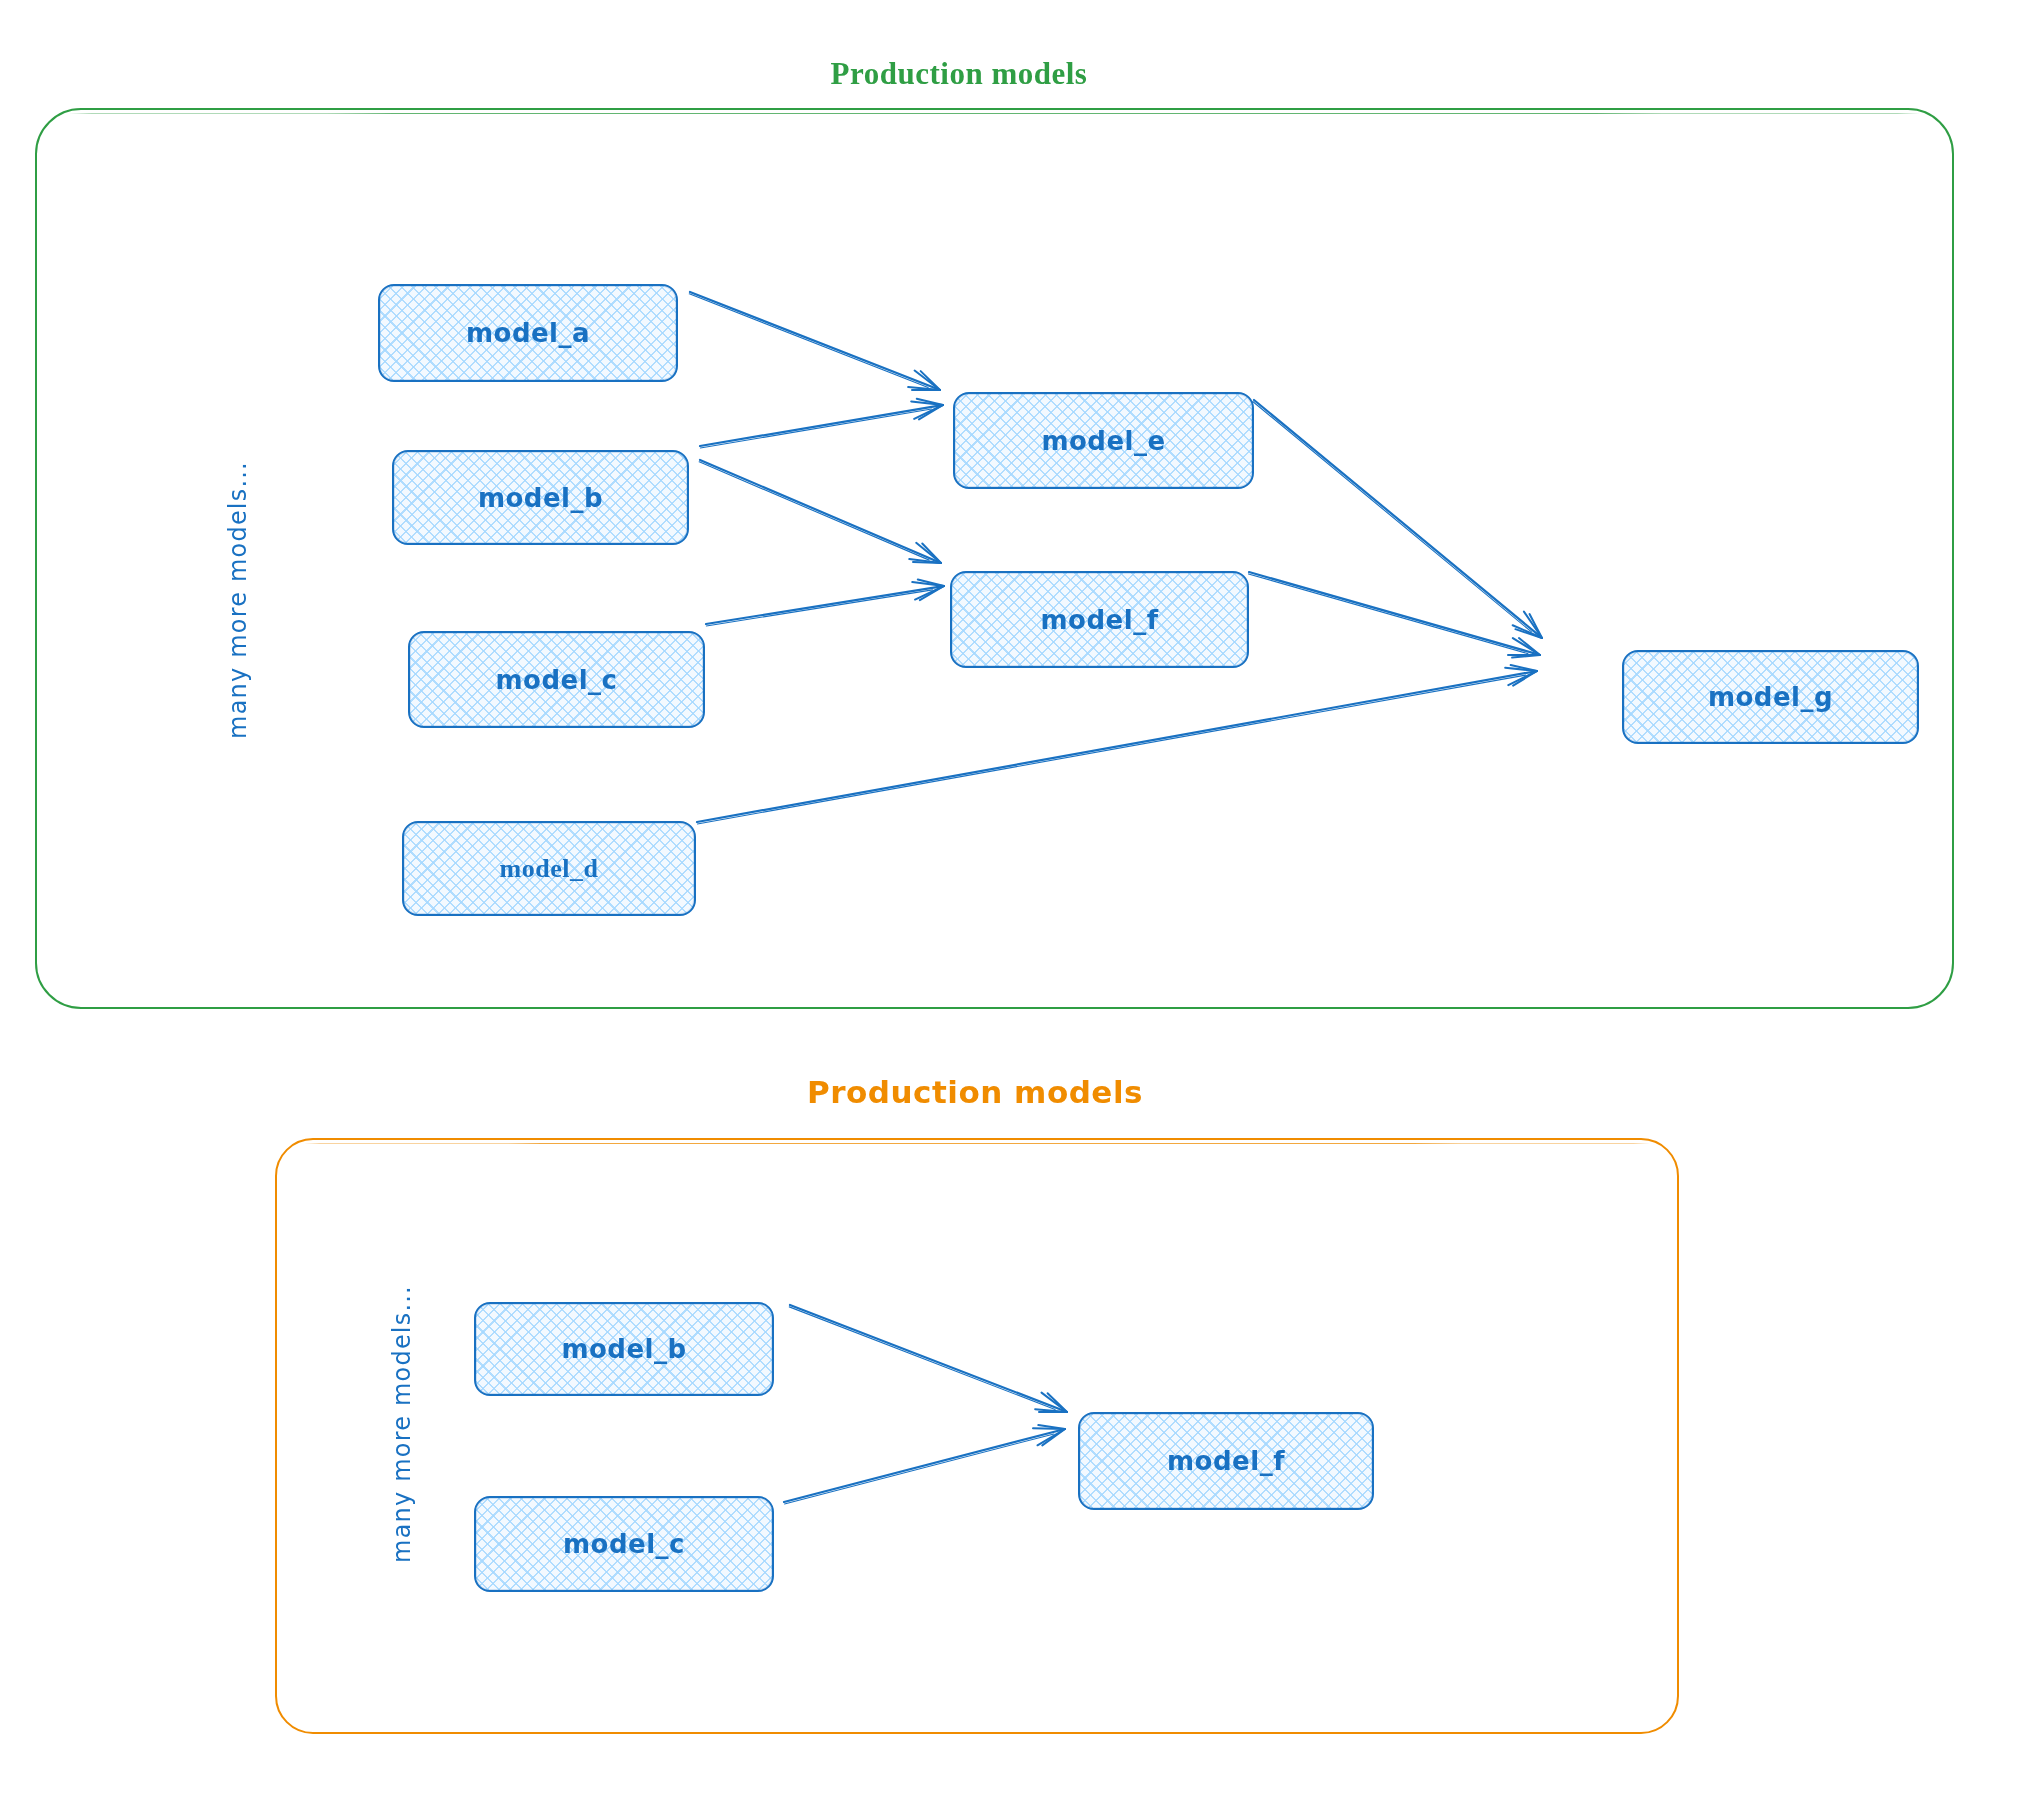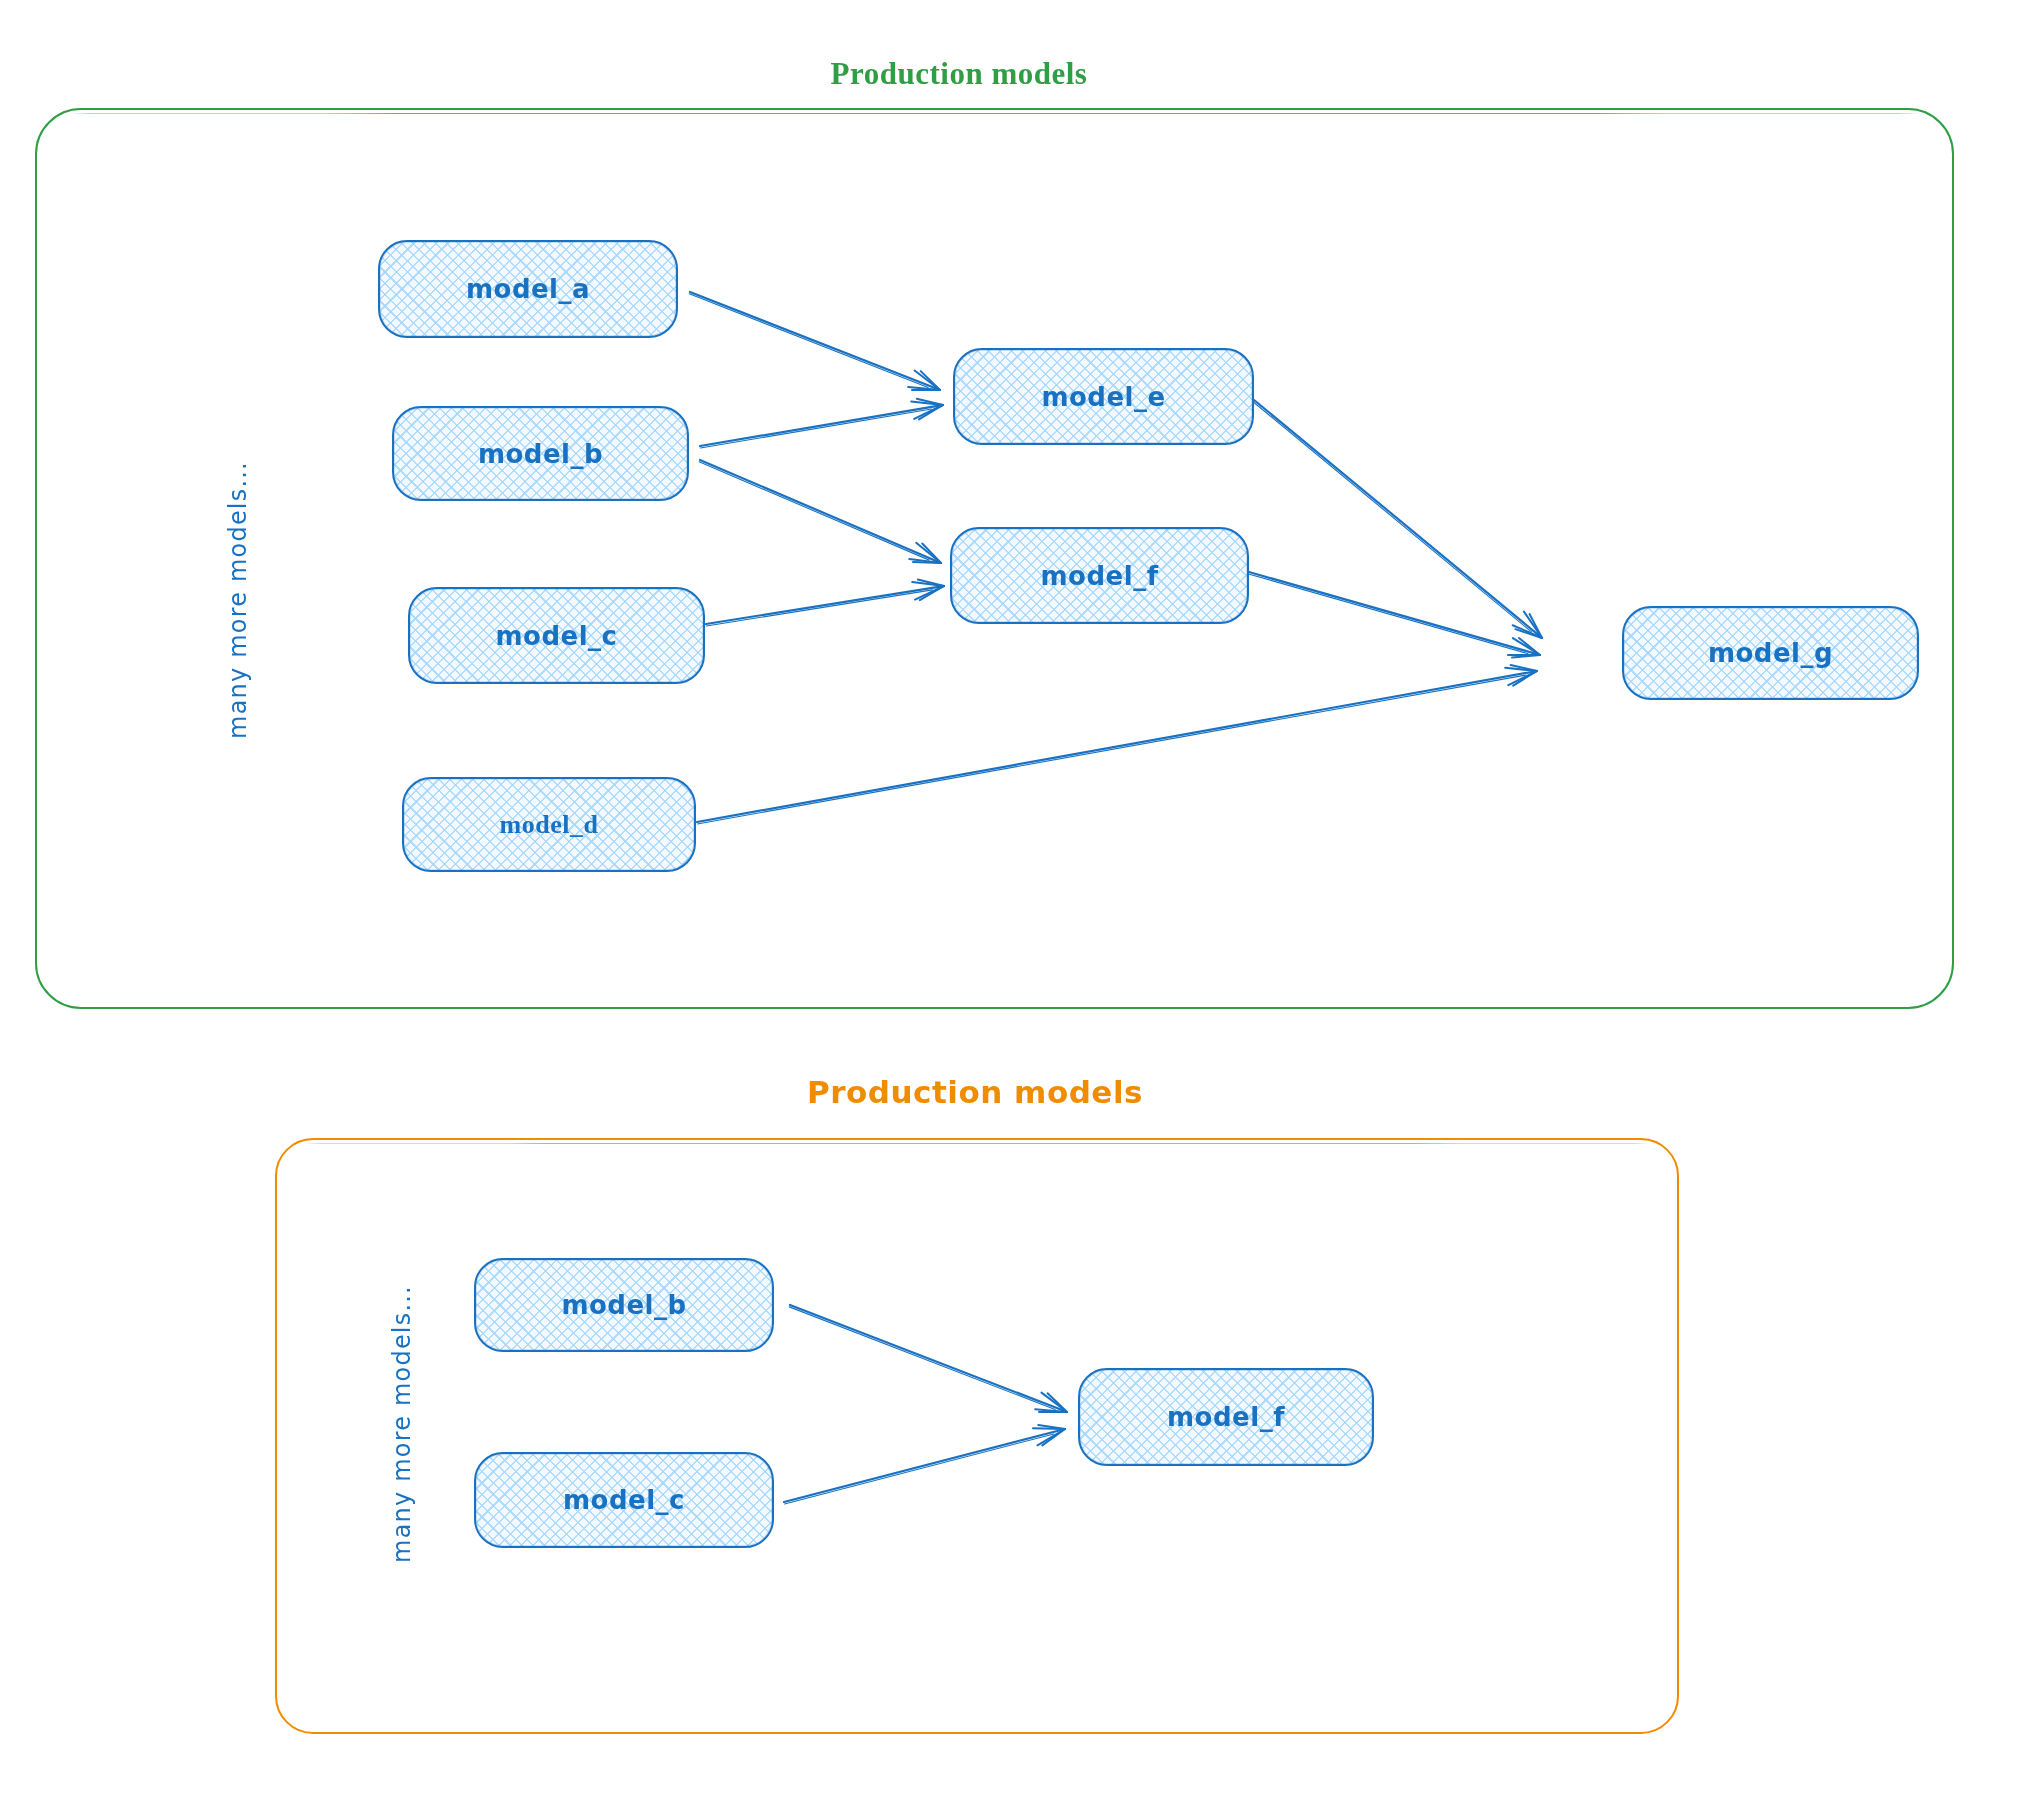--- a/index.html
+++ b/index.html
@@ -17,27 +17,27 @@
   .frame-prod{left:35px;top:108px;width:1915px;height:897px;border-radius:46px;
               border-color:var(--green);color:var(--green);}
   .frame-dev{left:275px;top:1138px;width:1400px;height:592px;border-radius:38px;
              border-color:var(--orange);color:var(--orange);}
   
   .side-label{position:absolute;color:var(--blue);font-size:24px;letter-spacing:1.2px;
               text-align:center;transform:rotate(-90deg);white-space:nowrap;}
   .side-prod{left:88px;top:586px;width:300px;height:28px;}
   .side-dev{left:262px;top:1410px;width:280px;height:28px;}
   
-  .node{position:absolute;border:2.2px solid var(--blue);border-radius:29px;
+  .node{position:absolute;border:2.2px solid var(--blue);border-radius:16px;
         background-color:var(--node_fill);
         background-image:
           repeating-linear-gradient(45deg, var(--hatch) 0 1.5px, transparent 1.5px 8px),
           repeating-linear-gradient(135deg, var(--hatch) 0 1.5px, transparent 1.5px 8px);
         display:flex;align-items:center;justify-content:center;
-        box-shadow:inset 0 0 0 1px rgba(25,113,194,.18);}
+        box-shadow:inset 0 0 0 1px rgba(25,113,194,.18);margin-top:44px;}
   .node-label{color:var(--blue);font-size:26px;font-weight:600;letter-spacing:.5px;}
   
   #edges-svg{position:absolute;left:0;top:0;pointer-events:none;}
 </style>
 </head>
 <body>
 
 <div class="canvas">
 
   <div class="section-title title-prod">Production models</div>

